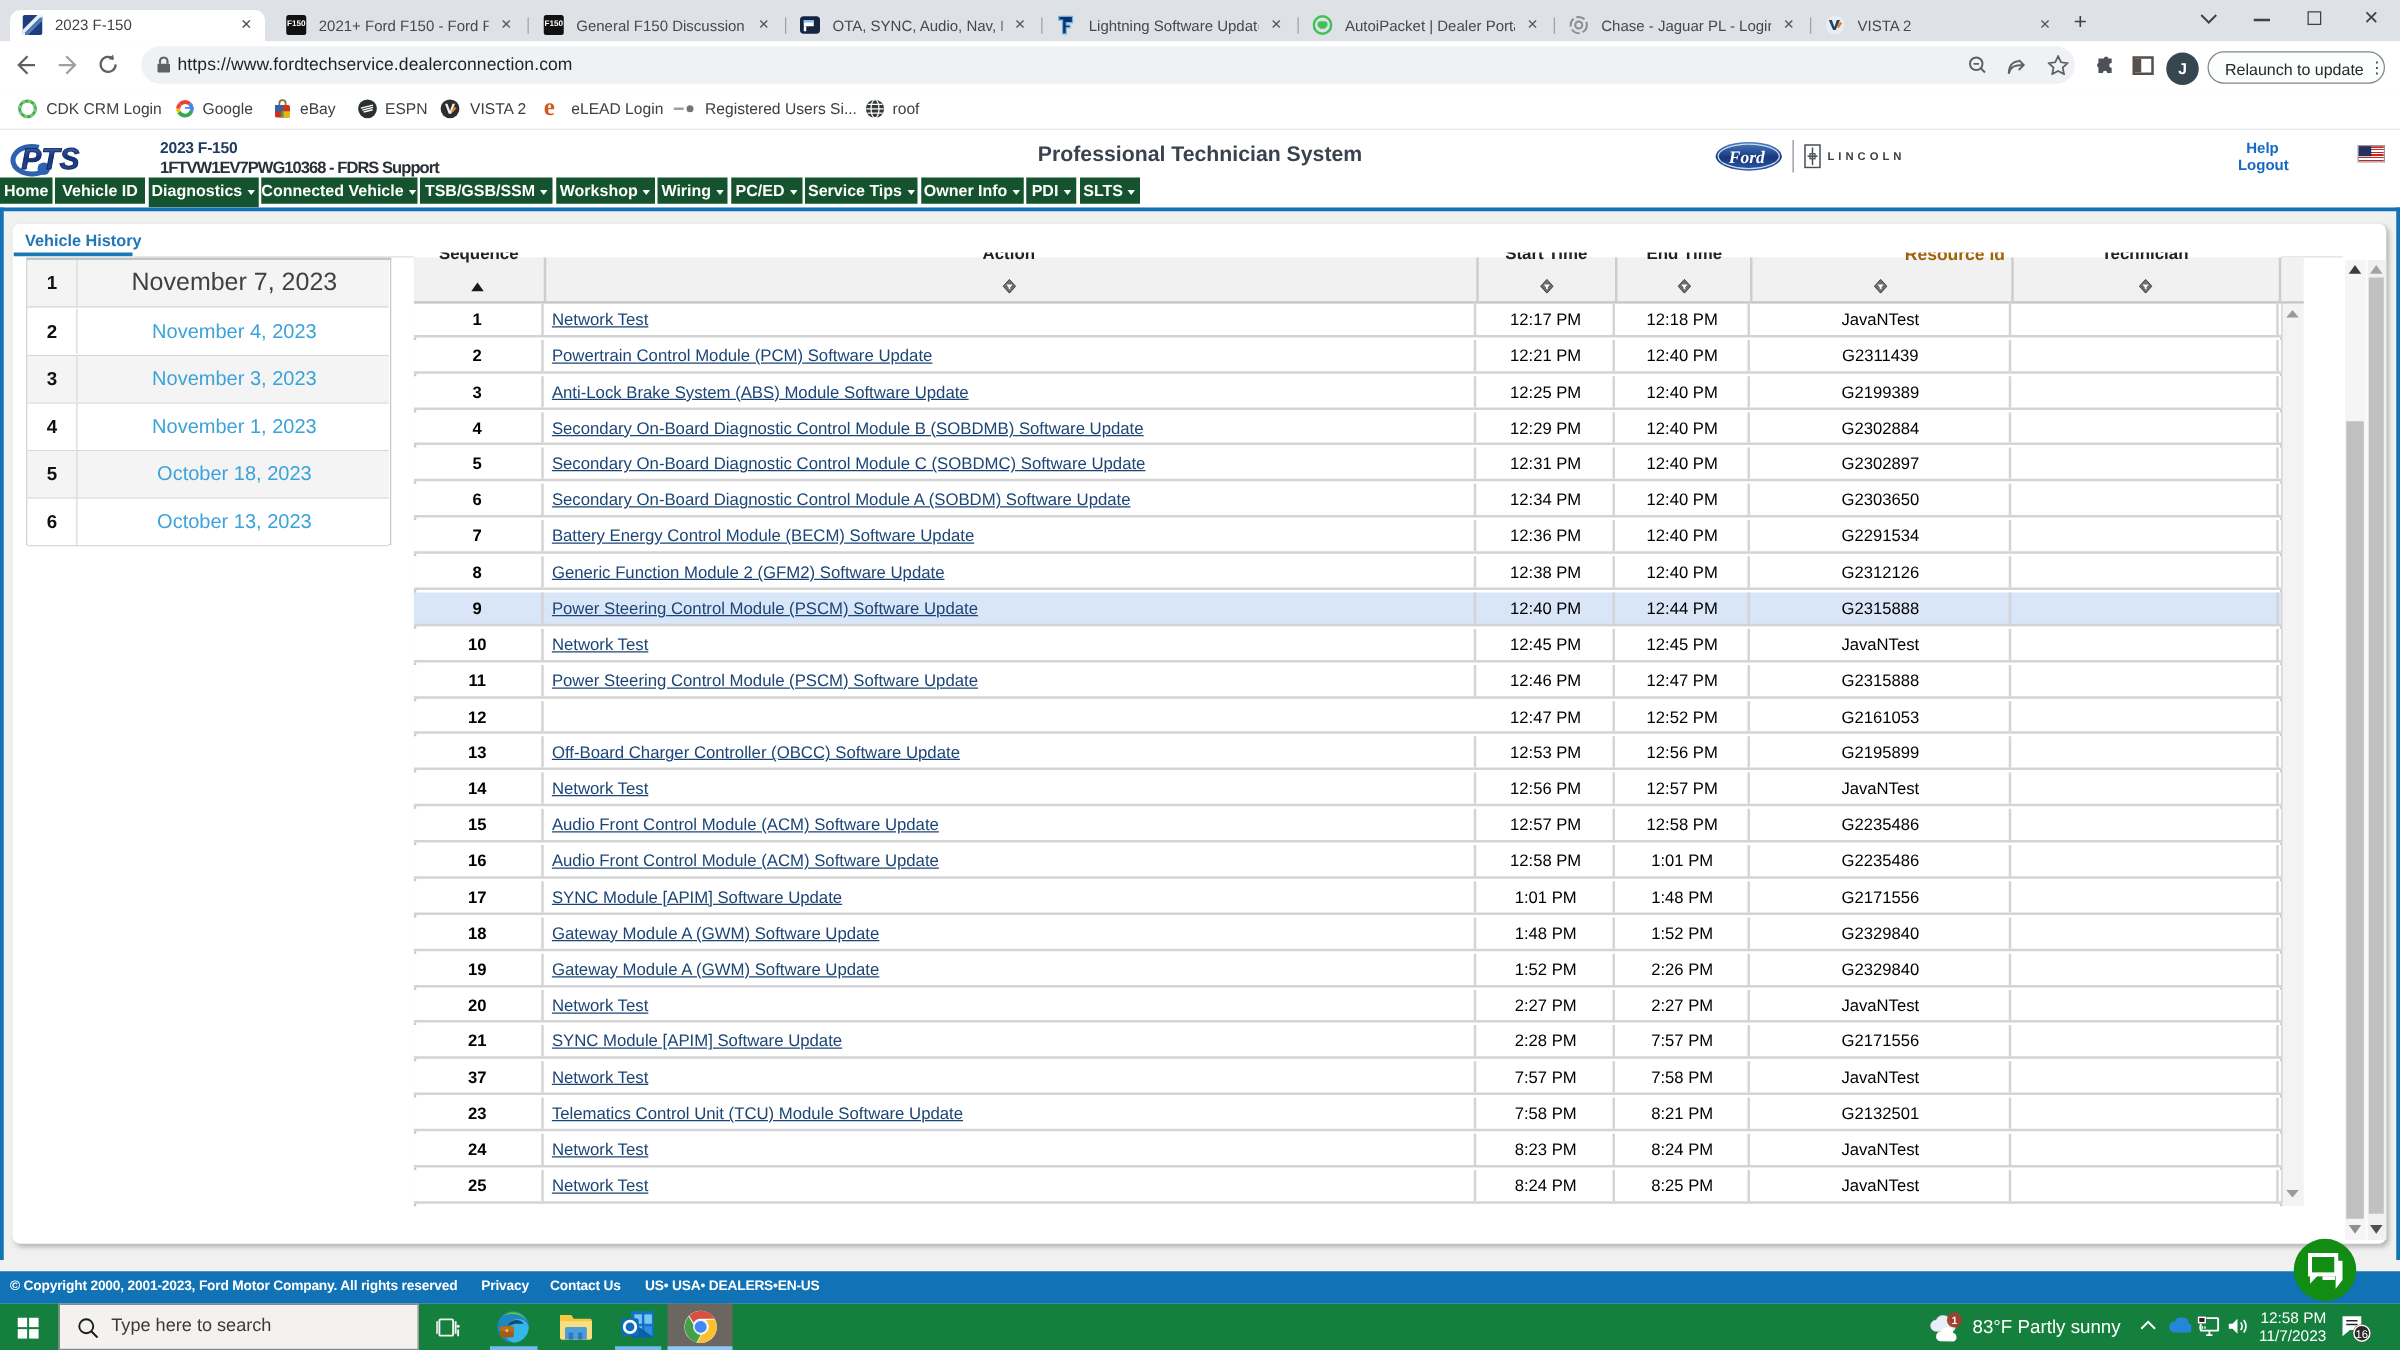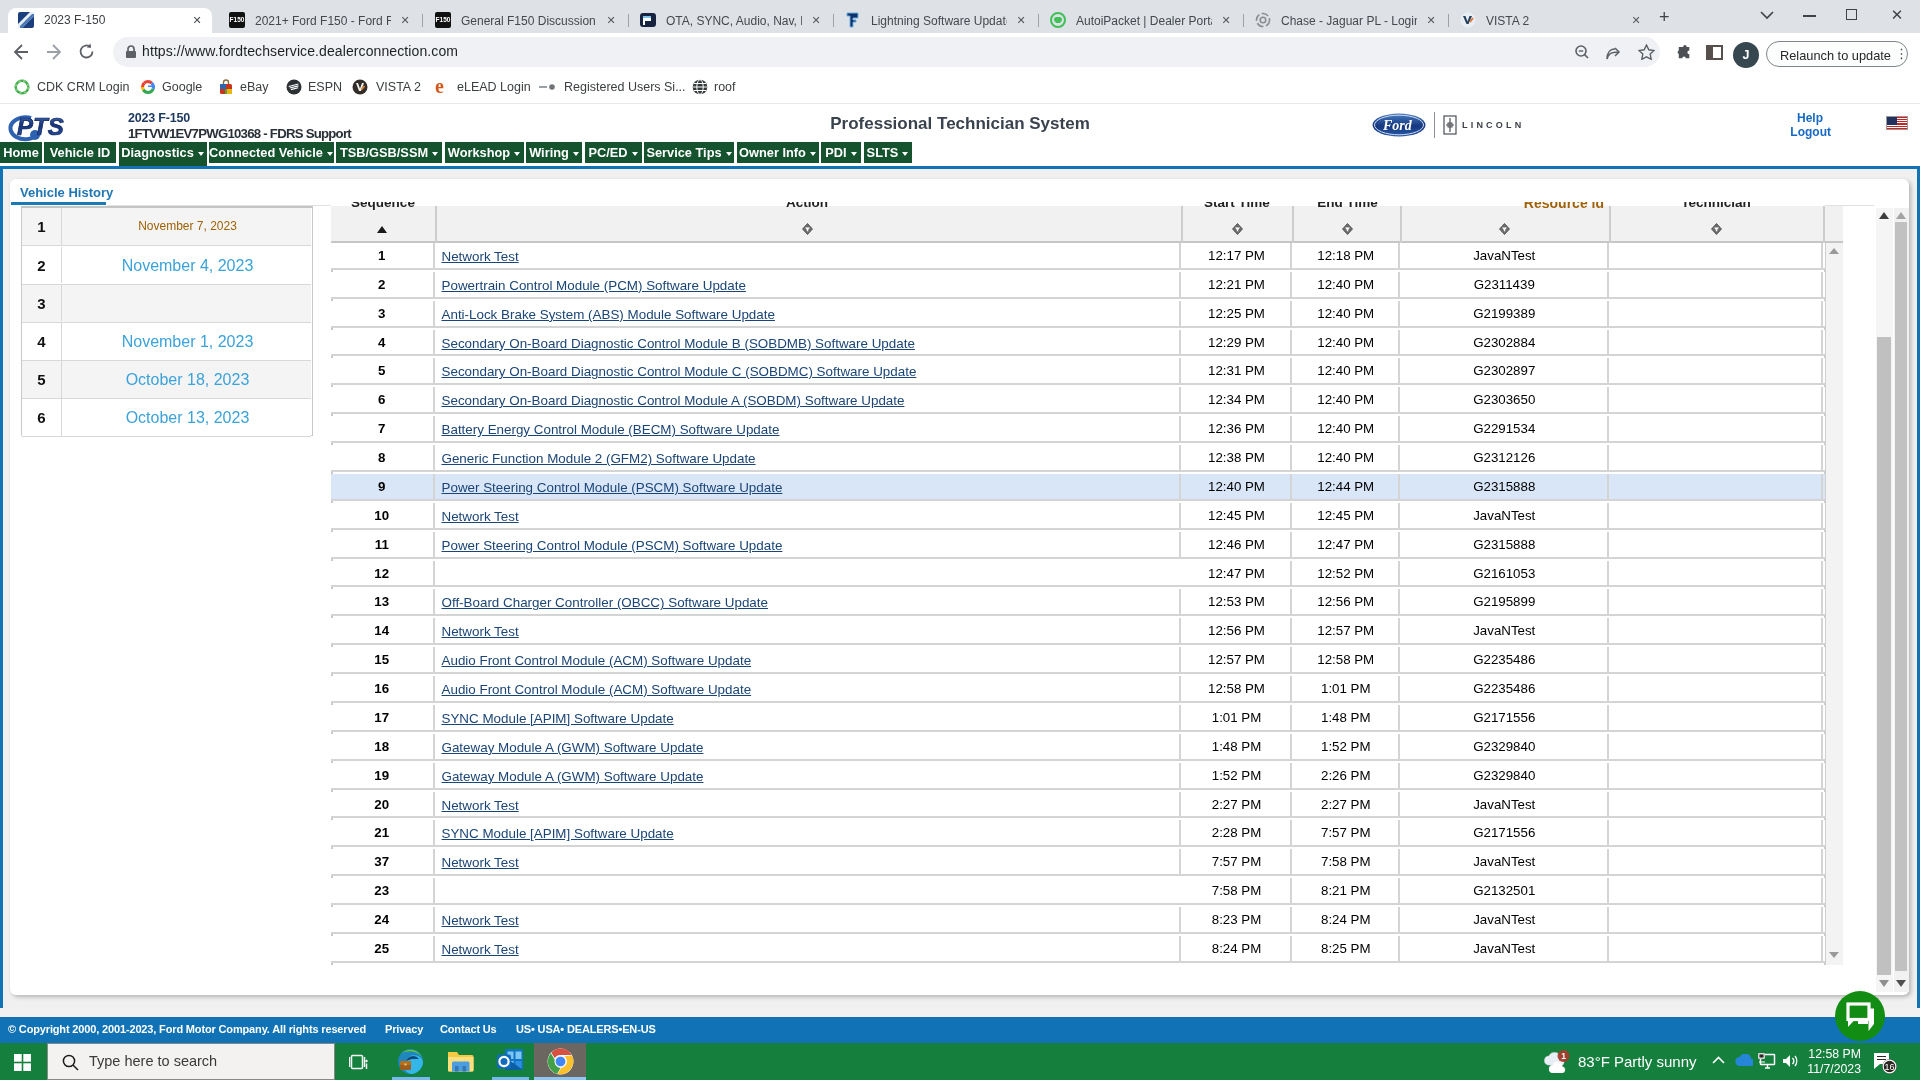--- a/index.html
+++ b/index.html
@@ -279,28 +279,29 @@
   <div class="nav" style="left:863.5px;width:48px">SLTS<span class="caret"></span></div>
 </div>
 <div id="contentbox"></div>
 <div id="card"></div>
 <div id="vhtab">Vehicle History</div>
 <div id="vhline"></div>
 <div id="vhline2"></div>
 <div class="abs" style="left:20.7px;top:206.3px;width:292px;height:230px;border:1.5px solid #c9c9c9;border-top:2px solid #c4c4c4;background:#fff"></div>
 <div class="abs" style="left:22px;top:208.3px;width:289px;height:38.2px;background:#f4f4f4;border-bottom:1.5px solid #d8d8d8">
     <div class="abs" style="left:0;top:0;width:40px;height:36.7px;border-right:1.5px solid #d8d8d8;text-align:center;line-height:37px;font-weight:bold;font-size:15px;color:#111">1</div>
-    <div class="abs" style="left:42px;top:0;width:247px;height:36.7px;text-align:center;line-height:37px;font-size:12px;color:#a16207">November 7, 2023</div>
+    <div class="abs" style="left:42px;top:0;width:247px;height:36.7px;text-align:center;line-height:37px;font-size:20px;color:#404040">November 7, 2023</div>
   </div>
 <div class="abs" style="left:22px;top:246.5px;width:289px;height:38.2px;background:#fff;border-bottom:1.5px solid #d8d8d8">
     <div class="abs" style="left:0;top:0;width:40px;height:36.7px;border-right:1.5px solid #d8d8d8;text-align:center;line-height:37px;font-weight:bold;font-size:15px;color:#111">2</div>
     <div class="abs" style="left:42px;top:0;width:247px;height:36.7px;text-align:center;line-height:37px;font-size:16px;color:#3ba2da">November 4, 2023</div>
   </div>
 <div class="abs" style="left:22px;top:284.7px;width:289px;height:38.2px;background:#f4f4f4;border-bottom:1.5px solid #d8d8d8">
     <div class="abs" style="left:0;top:0;width:40px;height:36.7px;border-right:1.5px solid #d8d8d8;text-align:center;line-height:37px;font-weight:bold;font-size:15px;color:#111">3</div>
+    <div class="abs" style="left:42px;top:0;width:247px;height:36.7px;text-align:center;line-height:37px;font-size:16px;color:#3ba2da">November 3, 2023</div>
   </div>
 <div class="abs" style="left:22px;top:322.9px;width:289px;height:38.2px;background:#fff;border-bottom:1.5px solid #d8d8d8">
     <div class="abs" style="left:0;top:0;width:40px;height:36.7px;border-right:1.5px solid #d8d8d8;text-align:center;line-height:37px;font-weight:bold;font-size:15px;color:#111">4</div>
     <div class="abs" style="left:42px;top:0;width:247px;height:36.7px;text-align:center;line-height:37px;font-size:16px;color:#3ba2da">November 1, 2023</div>
   </div>
 <div class="abs" style="left:22px;top:361.1px;width:289px;height:38.2px;background:#f4f4f4;border-bottom:1.5px solid #d8d8d8">
     <div class="abs" style="left:0;top:0;width:40px;height:36.7px;border-right:1.5px solid #d8d8d8;text-align:center;line-height:37px;font-weight:bold;font-size:15px;color:#111">5</div>
     <div class="abs" style="left:42px;top:0;width:247px;height:36.7px;text-align:center;line-height:37px;font-size:16px;color:#3ba2da">October 18, 2023</div>
   </div>
 <div class="abs" style="left:22px;top:399.3px;width:289px;height:38.2px;background:#fff;border-bottom:1.5px solid #d8d8d8">
@@ -515,20 +516,21 @@
     <div class="abs grow" style="top:647.27px;height:26.87px;">
       <div class="gseq" style="line-height:26.87px">37</div>
       <div class="gact" style="line-height:26.87px"><a href="#" style="margin-left:5px">Network Test</a></div>
       <div class="gc" style="left:852px;width:109px;line-height:26.87px">7:57 PM</div>
       <div class="gc" style="left:963px;width:105.5px;line-height:26.87px">7:58 PM</div>
       <div class="gc" style="left:1070.5px;width:207.5px;line-height:26.87px">JavaNTest</div>
       <div class="gc" style="left:1280px;width:212px;line-height:26.87px"></div>
     </div>
     <div class="abs grow" style="top:676.14px;height:26.87px;">
       <div class="gseq" style="line-height:26.87px">23</div>
+      <div class="gact" style="line-height:26.87px"><a href="#" style="margin-left:5px">Telematics Control Unit (TCU) Module Software Update</a></div>
       <div class="gc" style="left:852px;width:109px;line-height:26.87px">7:58 PM</div>
       <div class="gc" style="left:963px;width:105.5px;line-height:26.87px">8:21 PM</div>
       <div class="gc" style="left:1070.5px;width:207.5px;line-height:26.87px">G2132501</div>
       <div class="gc" style="left:1280px;width:212px;line-height:26.87px"></div>
     </div>
     <div class="abs grow" style="top:705.01px;height:26.87px;">
       <div class="gseq" style="line-height:26.87px">24</div>
       <div class="gact" style="line-height:26.87px"><a href="#" style="margin-left:5px">Network Test</a></div>
       <div class="gc" style="left:852px;width:109px;line-height:26.87px">8:23 PM</div>
       <div class="gc" style="left:963px;width:105.5px;line-height:26.87px">8:24 PM</div>

